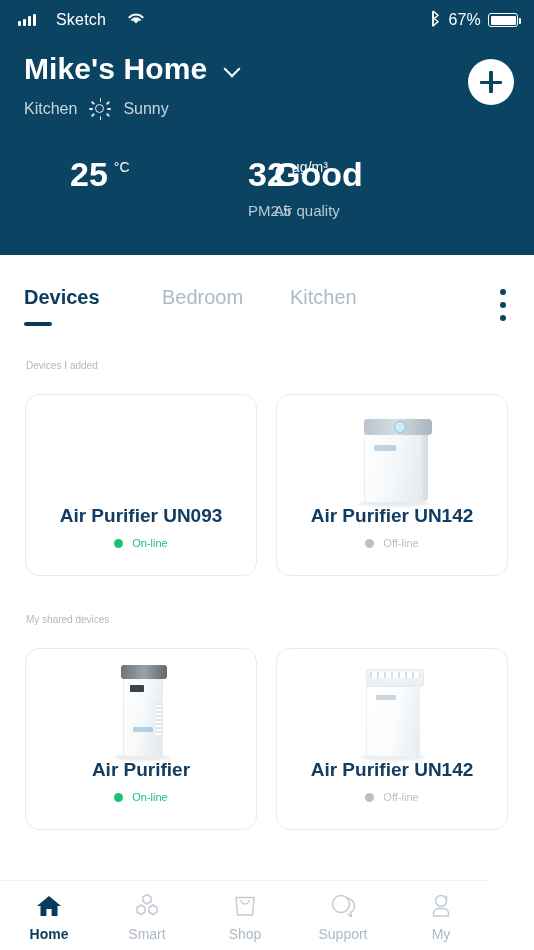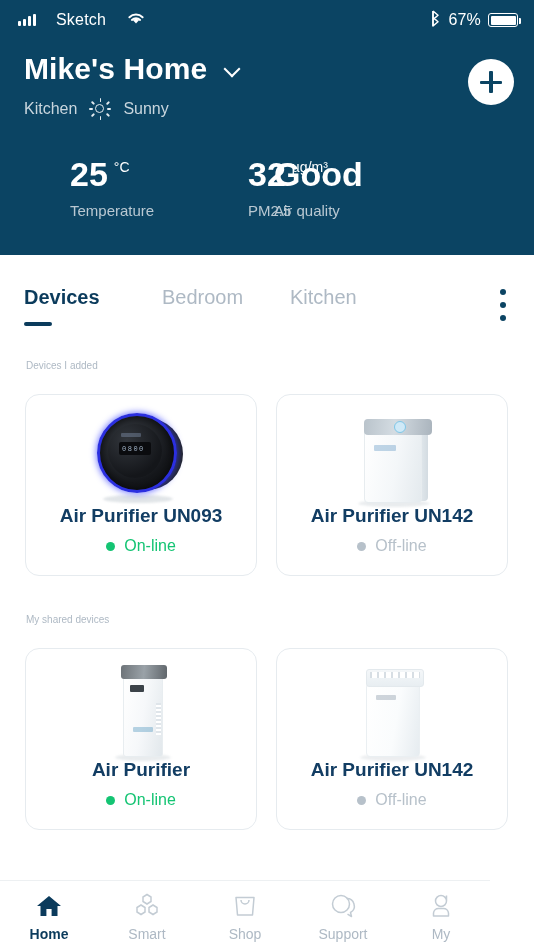--- a/index.html
+++ b/index.html
@@ -120,21 +120,21 @@
   .card-img{
     position:absolute; top:10px; left:0; width:100%; height:98px;
   }
   .card-title{
     position:absolute; left:0; width:100%; top:110px; text-align:center;
     font-size:19px; font-weight:bold; color:#123d63;
   }
   .card-status{
     position:absolute; left:0; width:100%; top:142px;
     display:flex; align-items:center; justify-content:center; gap:9px;
-    font-size:16px;
+    font-size:11px;
   }
   .dot{ width:9px; height:9px; border-radius:50%; display:block; }
   .status-online{ color:#14c473; }
   .status-offline{ color:#b7c1ca; }
 
   
   .dev-round{ position:absolute; left:50%; top:4px; transform:translateX(-50%); width:92px; height:92px;}
   .dev-round .back{
     position:absolute; right:4px; top:9px; width:72px; height:72px; border-radius:50%;
     background:#23262b;
@@ -318,21 +318,20 @@
     </div>
 
     <div class="add-button"></div>
 
     <div class="stats">
       <div class="stat">
         <div class="stat-value-row">
           <span class="stat-value">25</span>
           <span class="stat-unit">°C</span>
         </div>
-        <div class="stat-label">Temperature</div>
       </div>
       <div class="stat">
         <div class="stat-value-row">
           <span class="stat-value">32</span>
           <span class="stat-unit">µg/m³</span>
         </div>
         <div class="stat-label">PM2.5</div>
       </div>
       <div class="stat" style="padding-left:26px;">
         <div class="stat-value-row">
@@ -352,32 +351,20 @@
     <span class="kebab">
         <i></i>
         <i></i>
         <i></i>
       </span>
   </div>
 
   <div class="section-label" style="top:360px;">Devices I added</div>
 
   <div class="card" style="left:25px; top:394px;">
-    <div class="card-img">
-      <span class="dev-round">
-        <span class="shadow"></span>
-        <span class="back"></span>
-        <span class="ring"></span>
-        <span class="inner"></span>
-        <span class="logo"></span>
-        <span class="screen">
-            <em>0800</em>
-          </span>
-      </span>
-    </div>
     <div class="card-title">Air Purifier UN093</div>
     <div class="card-status status-online">
       <span class="dot" style="background:#14c473;"></span>
       <span>On-line</span>
     </div>
   </div>
 
   <div class="card" style="left:276px; top:394px;">
     <div class="card-img">
       <span class="dev-box">

